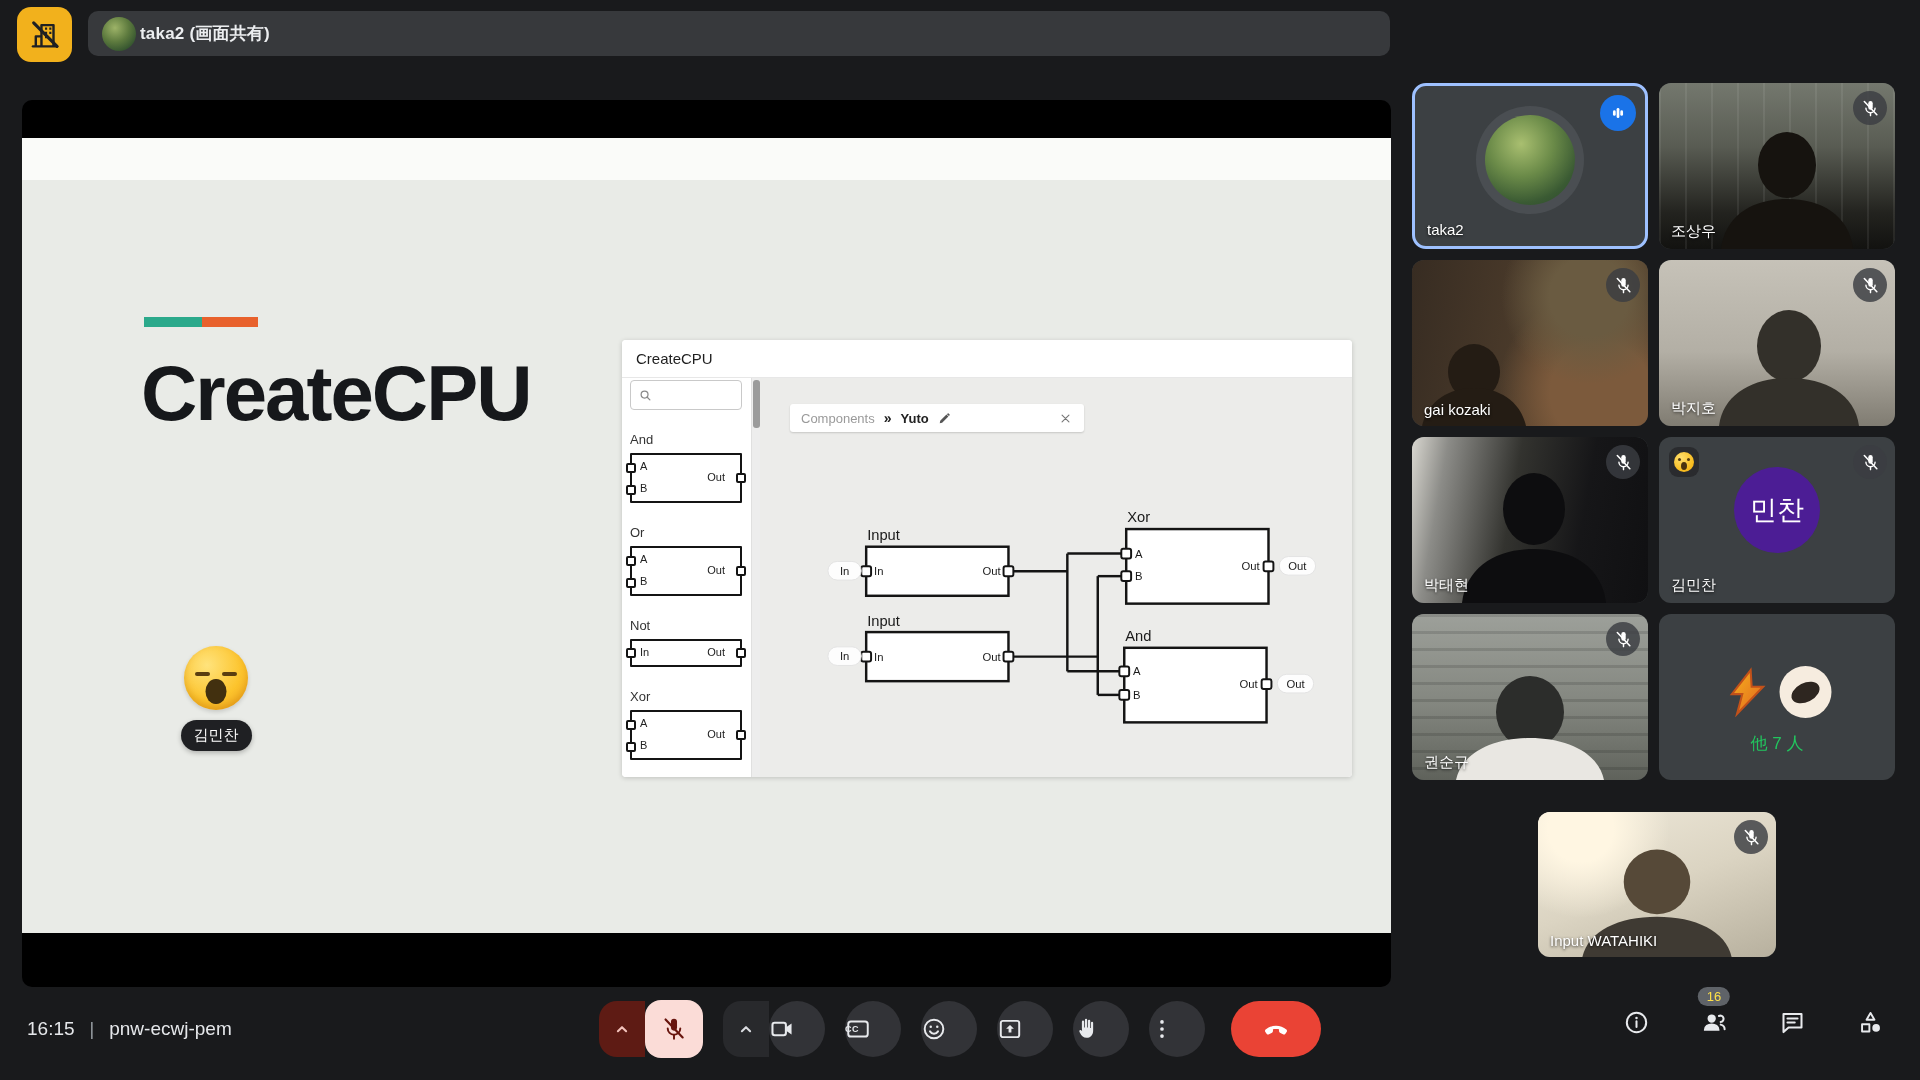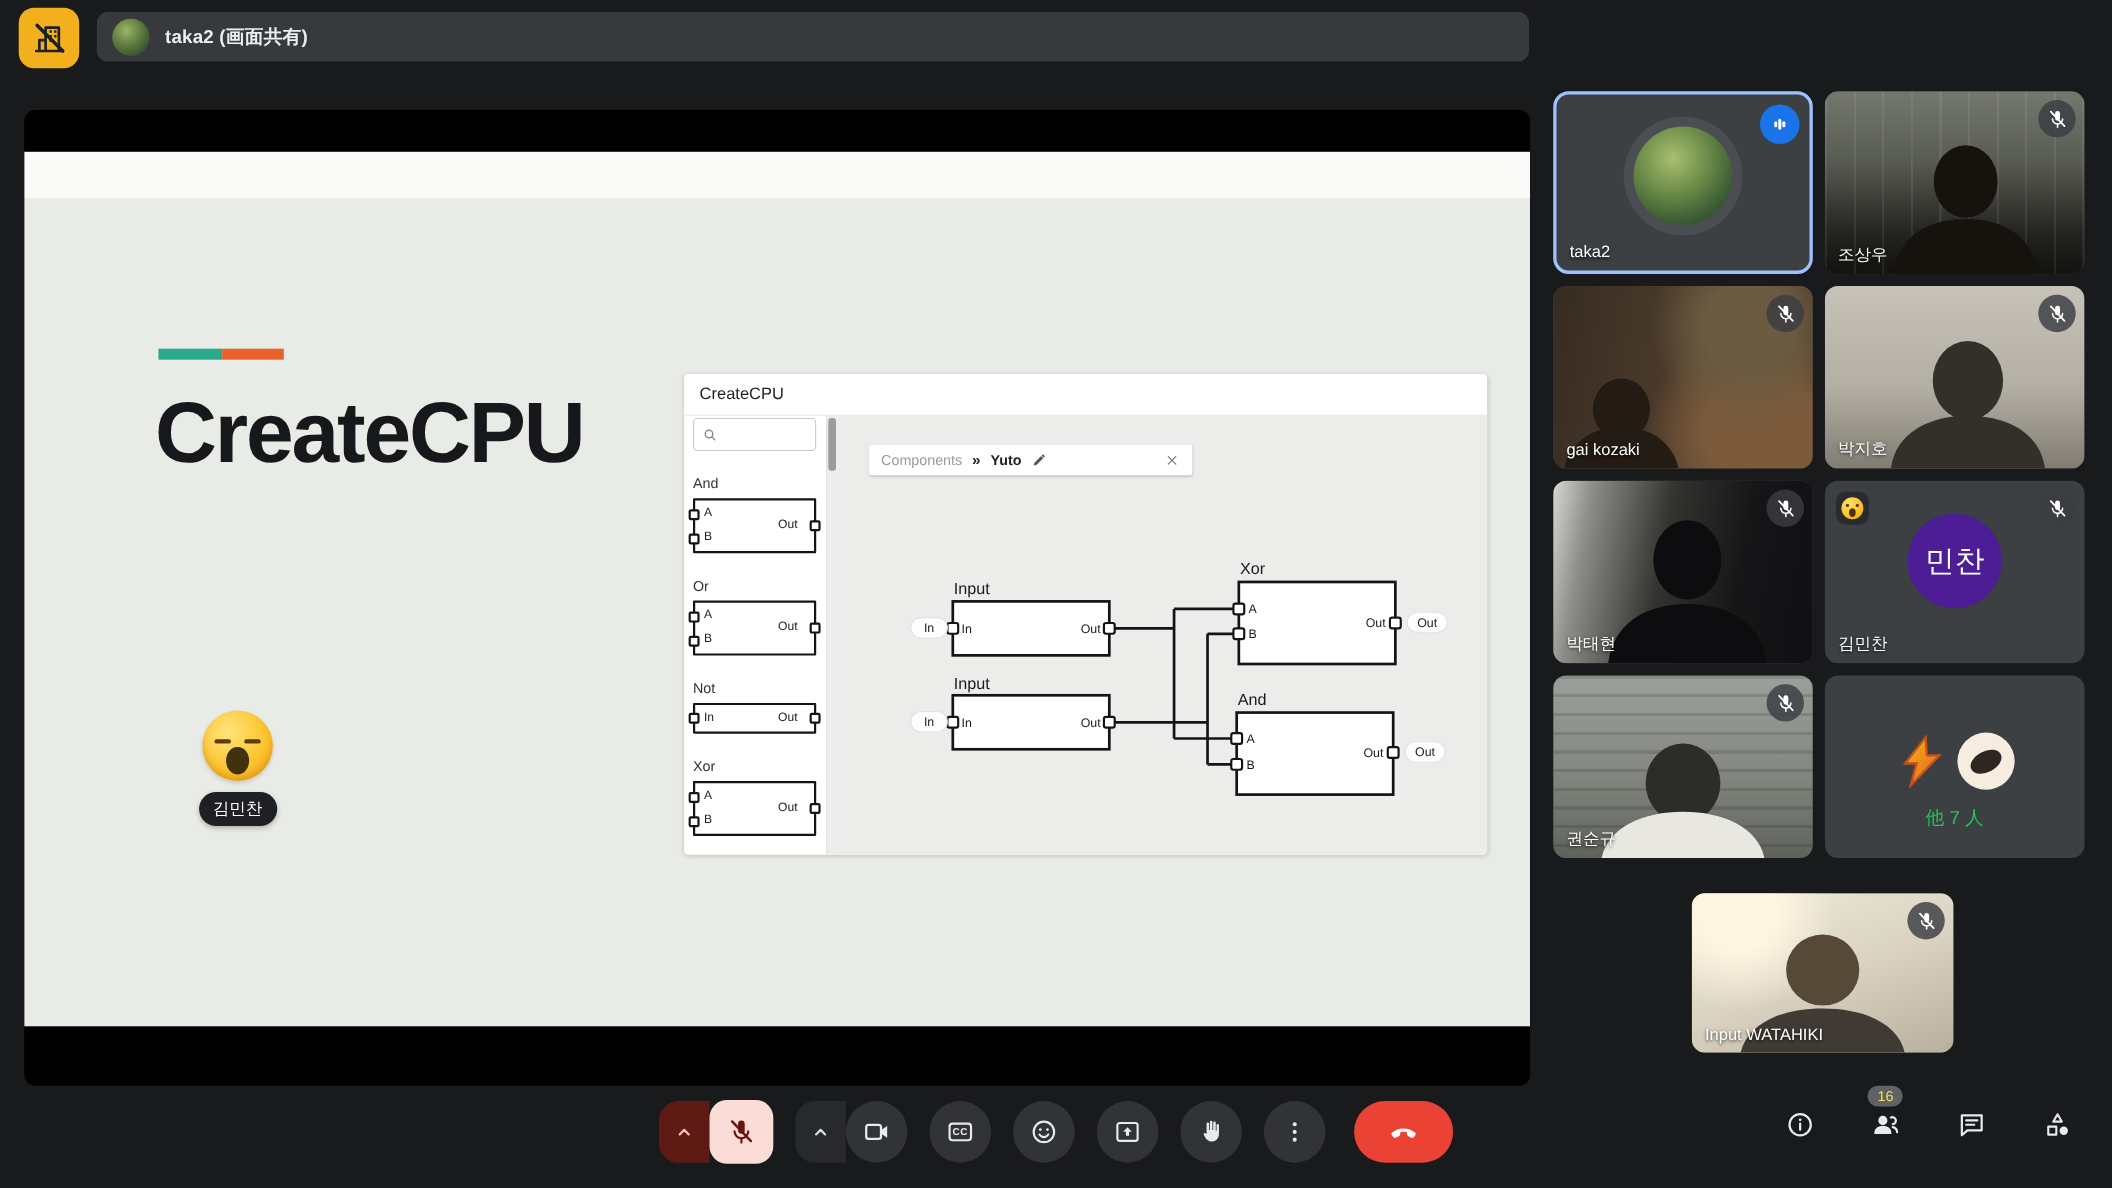--- a/index.html
+++ b/index.html
@@ -5,21 +5,21 @@
   * { margin:0; padding:0; box-sizing:border-box; }
   html,body { width:1920px; height:1080px; overflow:hidden; background:#191a1c;
     font-family:"Liberation Sans", sans-serif; }
 
   
   .top-bar { position:absolute; left:0; top:0; width:1920px; height:70px; }
   .app-badge { position:absolute; left:17px; top:7px; width:55px; height:55px;
     background:#f2b11c; border-radius:14px; display:flex; align-items:center; justify-content:center; }
   .app-badge svg { width:34px; height:34px; }
   .presenter-pill { position:absolute; left:88px; top:11px; width:1302px; height:45px;
-    background:#37393c; border-radius:10px; display:flex; align-items:center; padding:0 14px; gap:14px; }
+    background:#37393c; border-radius:10px; display:flex; align-items:center; padding:0 14px; gap:4px; }
   .presenter-avatar { width:34px; height:34px; border-radius:50%;
     background:radial-gradient(circle at 38% 32%, #9db368, #5d7a3e 45%, #31512e 80%, #27402a); }
   .presenter-label { color:#eceef0; font-size:17px; font-weight:600; letter-spacing:.2px; }
 
   
   .stage { position:absolute; left:22px; top:100px; width:1369px; height:887px;
     background:#000; border-radius:10px; overflow:hidden; }
   .stage-white { position:absolute; left:0; top:38px; width:100%; height:42px; background:#fafbf9; }
   .stage-slide { position:absolute; left:0; top:80px; width:100%; height:753px; background:#e9ebe7; }
 
@@ -160,21 +160,21 @@
   .btn-group { display:flex; align-items:center; }
   .chev-seg { width:46px; height:56px; display:flex; align-items:center; justify-content:center;
     border-radius:18px 0 0 18px; }
   .chev-seg svg { width:22px; height:22px; }
   .chev-red { background:#5e1b14; color:#f3c3bc; }
   .chev-gray { background:#28292c; color:#dadce0; }
   .btn-mic-off { width:58px; height:58px; border-radius:16px; background:#fbdcd7;
     display:flex; align-items:center; justify-content:center; color:#68150e; }
   .btn-mic-off svg { width:26px; height:26px; }
   .btn-circle { width:56px; height:56px; border-radius:50%; background:#323337;
-    display:flex; align-items:center; justify-content:center; position:relative; }
+    display:flex; align-items:center; position:relative; }
   .btn-circle svg { width:26px; height:26px; }
   .cc-text { position:absolute; color:#e8eaed; font-size:9px; font-weight:700; letter-spacing:.5px; }
   .btn-end { width:90px; height:56px; border-radius:28px; background:#ea4335;
     display:flex; align-items:center; justify-content:center; margin-left:6px; }
   .btn-end svg { width:28px; height:28px; }
   .bb-right { position:absolute; right:30px; top:14px; display:flex; gap:38px; align-items:center; }
   .icon-btn { position:relative; width:40px; height:40px; display:flex; align-items:center;
     justify-content:center; }
   .icon-btn svg { width:27px; height:27px; }
   .count-badge { position:absolute; top:-15px; left:50%; transform:translateX(-50%);
@@ -509,20 +509,25 @@
           <path d="M6.2 11.5a5.8 5.8 0 0 0 11.6 0" fill="none" stroke="currentColor" stroke-width="1.8" stroke-linecap="round"></path>
           <path d="M12 17.5V21" stroke="currentColor" stroke-width="1.8" stroke-linecap="round"></path>
           <path d="M4.2 3.2 20 19.8" stroke="currentColor" stroke-width="2" stroke-linecap="round"></path>
         </svg>
     </div>
     <span class="tile-name">Input WATAHIKI</span>
   </div>
 </aside>
 
 <footer class="bottom-bar">
+  <div class="bb-left">
+    <span>16:15</span>
+    <span class="bb-divider">|</span>
+    <span>pnw-ecwj-pem</span>
+  </div>
 
   <div class="controls">
     <div class="btn-group">
       <div class="chev-seg chev-red">
         <svg viewBox="0 0 24 24" fill="none" stroke="currentColor" stroke-width="2.2" stroke-linecap="round" stroke-linejoin="round">
             <path d="M7.5 14.5 12 10l4.5 4.5"></path>
           </svg>
       </div>
       <div class="btn-mic-off">
         <svg viewBox="0 0 24 24">

